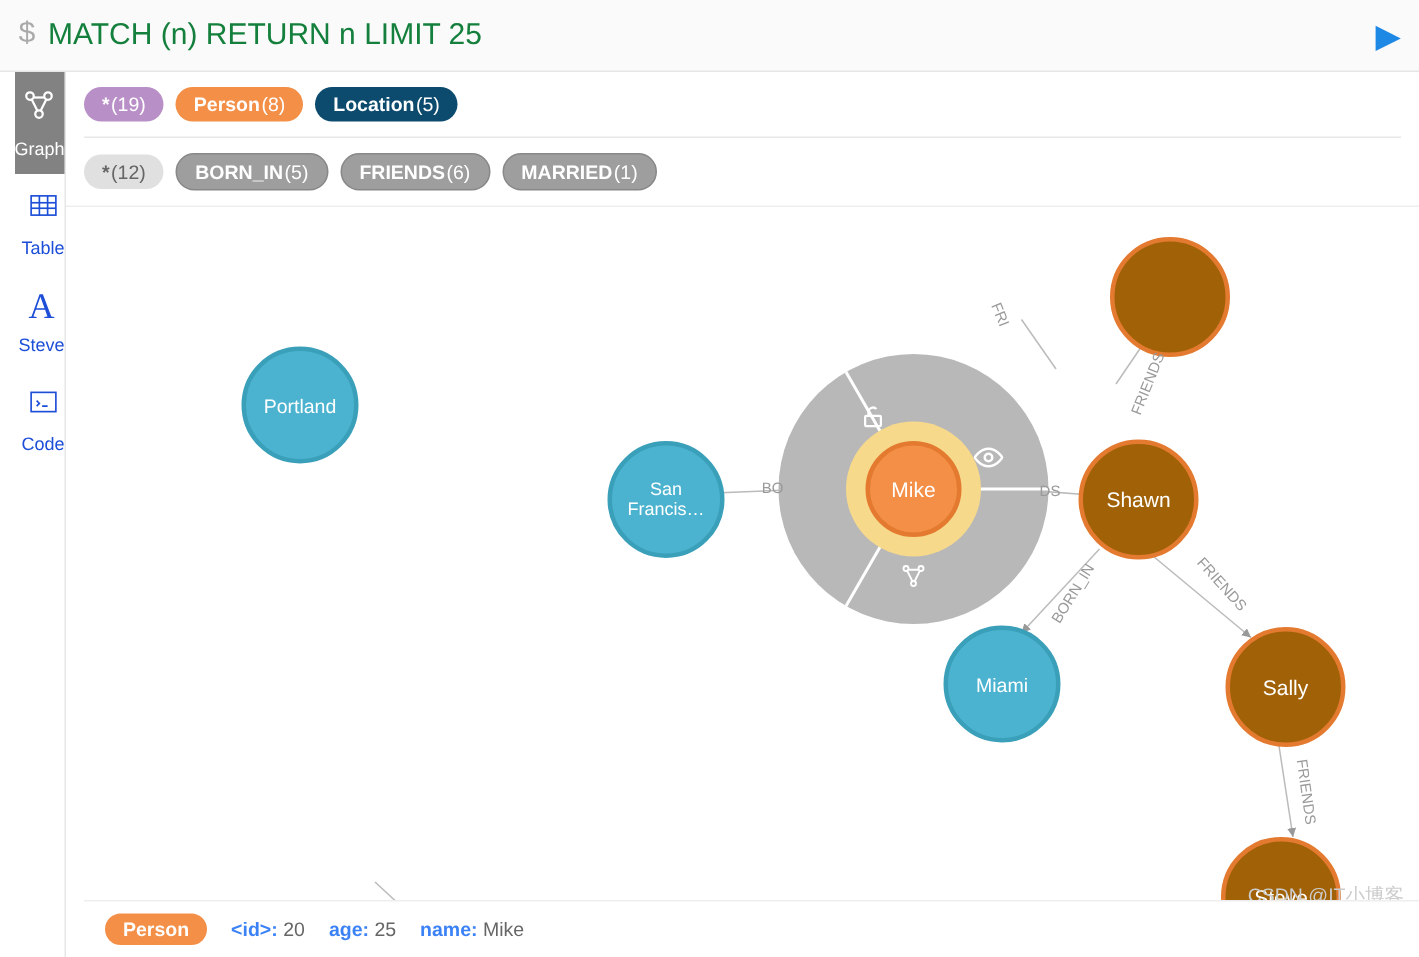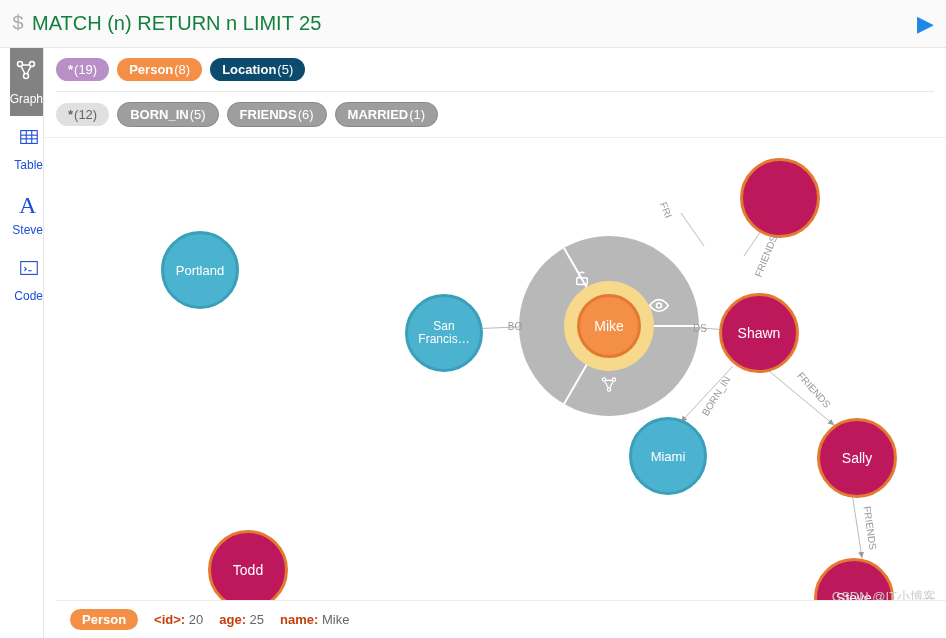--- a/index.html
+++ b/index.html
@@ -26,38 +26,38 @@
     .pill.orange { background: #f38f47; color: #fff; }
     .pill.teal { background: #0c4a6e; color: #fff; }
     .pill.gray { background: #e0e0e0; color: #666; }
     .pill.gray2 { background: #9e9e9e; color: #fff; border: 1px solid #888; }
     .pill .count { font-weight: 400; margin-left: 1px; }
     .pill-divider { border-top: 1px solid #e8e8e8; margin: 0 12px; }
     
     .graph-area { flex: 1; position: relative; background: #fff; border-top: 1px solid #eee; overflow: hidden; }
     
     .node { position: absolute; border-radius: 50%; display: flex; align-items: center; justify-content: center; font-size: 13px; color: #fff; cursor: pointer; transform: translate(-50%, -50%); }
-    .node.person { background: #be185d; border: 3px solid #e37a2f; }
+    .node.person { background: #a16207; border: 3px solid #e37a2f; }
     .node.location { background: #4bb3cf; border: 3px solid #3a9fb9; }
     .node.large { width: 80px; height: 80px; font-size: 14px; }
     .node.med { width: 78px; height: 78px; }
     
     .edge-label { position: absolute; font-size: 10px; color: #999; transform: translate(-50%, -50%); white-space: nowrap; }
     
     .selected-ring { position: absolute; width: 180px; height: 180px; border-radius: 50%; transform: translate(-50%, -50%); }
     .ring-bg { position: absolute; inset: 0; border-radius: 50%; background: #b8b8b8; }
     .ring-inner { position: absolute; top: 50%; left: 50%; width: 90px; height: 90px; border-radius: 50%; background: #f7d98c; transform: translate(-50%, -50%); display: flex; align-items: center; justify-content: center; }
     .ring-node { width: 64px; height: 64px; border-radius: 50%; background: #f38f47; border: 3px solid #e37a2f; display: flex; align-items: center; justify-content: center; color: #fff; font-size: 14px; }
     .ring-sep { position: absolute; top: 50%; left: 50%; width: 2px; height: 90px; background: #fff; transform-origin: top center; }
     .ring-icon { position: absolute; color: #fff; font-size: 20px; transform: translate(-50%, -50%); }
     
     .bottom-bar { position: absolute; bottom: 0; left: 56px; right: 0; height: 38px; display: flex; align-items: center; padding: 0 14px; border-top: 1px solid #eee; background: #fff; font-size: 13px; color: #666; gap: 8px; }
     .bottom-pill { background: #f38f47; color: #fff; border-radius: 12px; padding: 3px 12px; font-size: 13px; font-weight: 600; }
     .prop { margin-left: 8px; }
-    .prop-key { font-weight: 700; color: #c2410c; }
+    .prop-key { font-weight: 700; color: #3b82f6; }
     
     .watermark { position: absolute; right: 10px; bottom: 32px; color: #ccc; font-size: 13px; }
     
     svg.edge-svg { position: absolute; top: 0; left: 0; width: 100%; height: 100%; pointer-events: none; }
     svg.edge-svg line { stroke: #bbb; stroke-width: 1; }
   </style>
 </head>
 <body>
 
 <div class="query-bar">
@@ -199,21 +199,20 @@
       <div class="node person large" style="left:715px;top:195px">Shawn</div>
 
       <div class="node person large" style="left:736px;top:60px"></div>
 
       <div class="node location med" style="left:624px;top:318px">Miami</div>
 
       <div class="node person large" style="left:813px;top:320px">Sally</div>
 
       <div class="node person large" style="left:810px;top:460px">Steve</div>
 
-      <div class="node person large" style="left:204px;top:432px">Todd</div>
 
       <span class="edge-label" style="left:471px;top:188px">BO</span>
       <span class="edge-label" style="left:656px;top:190px">DS</span>
       <span class="edge-label" style="left:722px;top:118px;transform:translate(-50%,-50%) rotate(-68deg)">FRIENDS</span>
       <span class="edge-label" style="left:770px;top:252px;transform:translate(-50%,-50%) rotate(48deg)">FRIENDS</span>
       <span class="edge-label" style="left:672px;top:258px;transform:translate(-50%,-50%) rotate(-58deg)">BORN_IN</span>
       <span class="edge-label" style="left:826px;top:390px;transform:translate(-50%,-50%) rotate(82deg)">FRIENDS</span>
       <span class="edge-label" style="left:242px;top:480px;transform:translate(-50%,-50%) rotate(42deg)">FRIENDS</span>
       <span class="edge-label" style="left:622px;top:72px;transform:translate(-50%,-50%) rotate(68deg)">FRI</span>
     </div>

